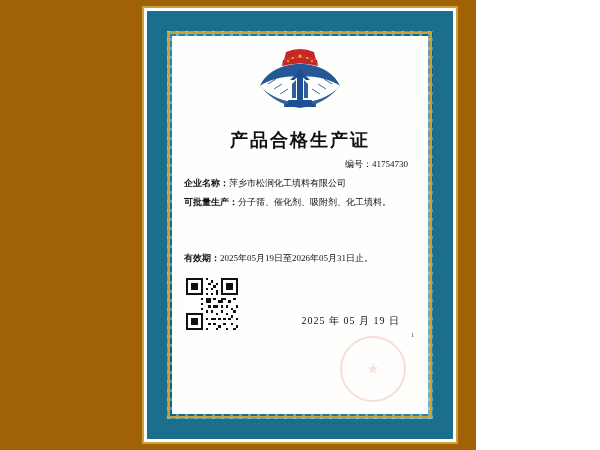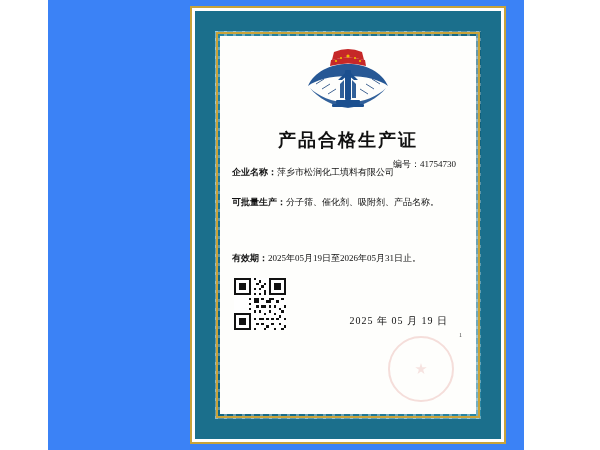--- a/index.html
+++ b/index.html
@@ -7,23 +7,22 @@
     padding: 0;
     width: 600px;
     height: 450px;
     background: #ffffff;
     font-family: "Liberation Sans", sans-serif;
   }
   #stage {
     position: relative;
     width: 476px;
     height: 450px;
-    background: #3b82f6;
+    background: #a16207;
     overflow: hidden;
-    margin-left: 48px;
   }
 
   
   .cert {
     position: absolute;
     left: 142px;
     top: 6px;
     width: 316px;
     height: 438px;
     background: #ffffff;
@@ -97,21 +96,21 @@
     position: absolute;
     left: 12px;
     right: 12px;
     font-family: "Liberation Serif", serif;
     font-size: 9px;
     line-height: 13px;
     color: #111111;
   }
   .field .label { font-weight: bold; }
   .field .value { }
-  .f1 { top: 130px; }
+  .f1 { top: 142px; font-family: Liberation Mono, monospace; }
   .f2 { top: 160px; }
   .body-text {
     position: absolute;
     left: 12px;
     right: 12px;
     top: 182px;
     font-family: "Liberation Serif", serif;
     font-size: 9px;
     line-height: 14px;
     color: #111111;
@@ -238,21 +237,21 @@
 
       <div class="code-line">
         <span>编号：</span><span>41754730</span>
       </div>
 
       <div class="field f1">
         <span class="label">企业名称：</span><span class="value">萍乡市松涧化工填料有限公司</span>
       </div>
 
       <div class="field f2">
-        <span class="label">可批量生产：</span><span class="value">分子筛、催化剂、吸附剂、产品名称。</span>
+        <span class="label">可批量生产：</span><span class="value">分子筛、催化剂、吸附剂、化工填料。</span>
       </div>
 
 
       <div class="field f3">
         <span class="label">有效期：</span><span class="value">2025年05月19日至2026年05月31日止。</span>
       </div>
 
 
       <div class="issue-date">2025 年 05 月 19 日</div>
 

